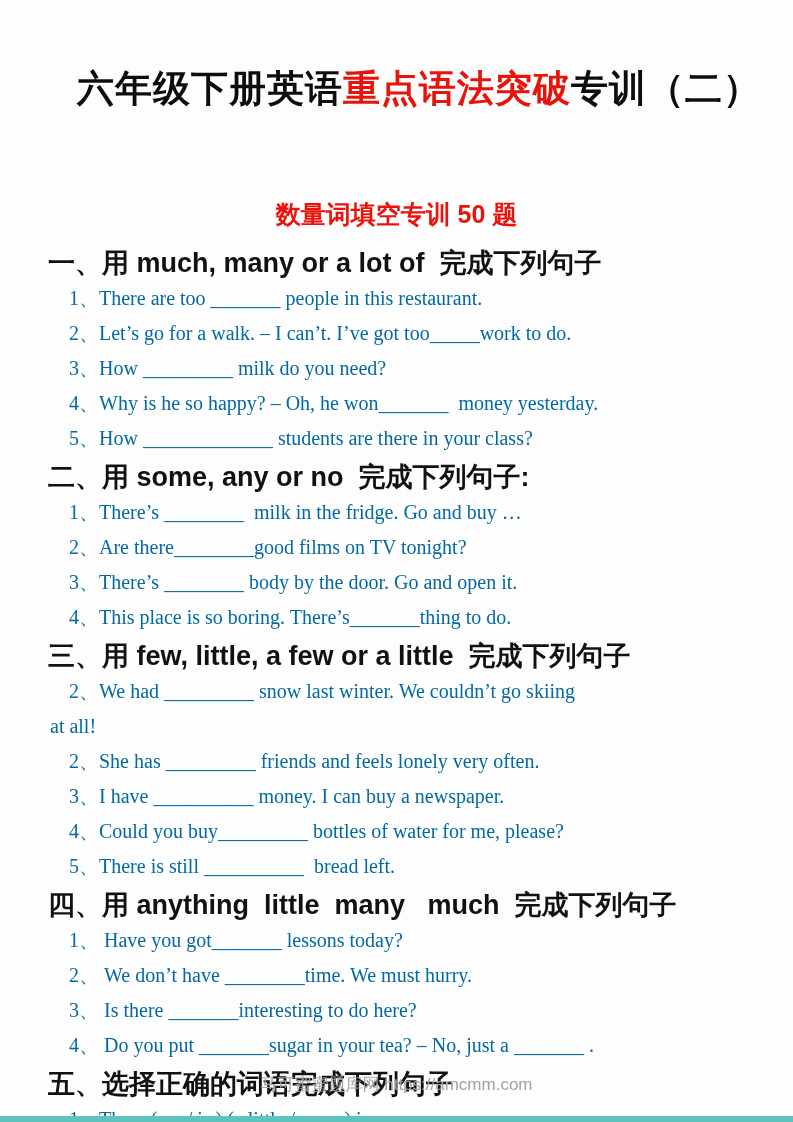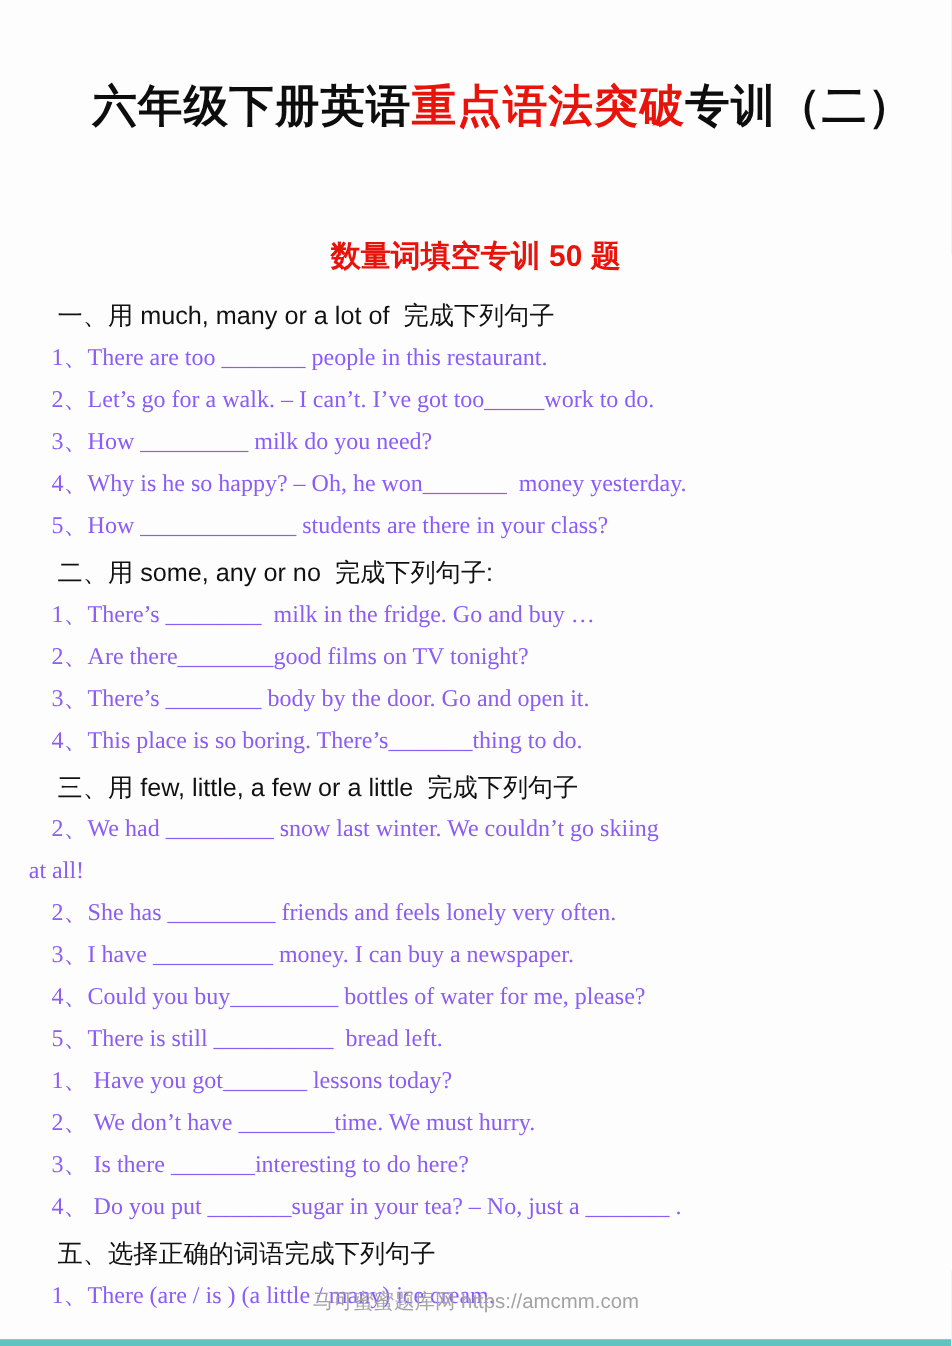--- a/index.html
+++ b/index.html
@@ -29,33 +29,33 @@
     text-align: center;
     font-weight: bold;
     font-size: 25px;
     line-height: 32px;
     color: #e8130b;
     white-space: pre-wrap;
   }
   .content { margin-top: 16px; }
   .section-header {
     margin: 4px 40px 0 48px;
-    font-weight: normal;
-    font-size: 21px;
+    font-weight: bold;
+    font-size: 27px;
     line-height: 35px;
     color: #111111;
     white-space: pre-wrap;
   }
   .item {
-    margin: 0 40px 0 24px;
+    margin: 0 40px 0 50px;
     text-indent: 19px;
     font-family: "Liberation Serif", "DejaVu Serif", serif;
     font-size: 20px;
     line-height: 35px;
-    color: #8b5cf6;
+    color: #0369a1;
     white-space: pre-wrap;
   }
   .footer {
     position: absolute;
     bottom: 26px;
     left: 0;
     width: 100%;
     text-align: center;
     font-size: 17px;
     line-height: 22px;
@@ -94,20 +94,21 @@
       <p class="item">2、Are there________good films on TV tonight?</p>
       <p class="item">3、There’s ________ body by the door. Go and open it.</p>
       <p class="item">4、This place is so boring. There’s_______thing to do.</p>
       <div class="section-header">三、用 few, little, a few or a little  完成下列句子</div>
       <p class="item">2、We had _________ snow last winter. We couldn’t go skiing
 at all!</p>
       <p class="item">2、She has _________ friends and feels lonely very often.</p>
       <p class="item">3、I have __________ money. I can buy a newspaper.</p>
       <p class="item">4、Could you buy_________ bottles of water for me, please?</p>
       <p class="item">5、There is still __________  bread left.</p>
+      <div class="section-header">四、用 anything  little  many   much  完成下列句子</div>
       <p class="item">1、 Have you got_______ lessons today?</p>
       <p class="item">2、 We don’t have ________time. We must hurry.</p>
       <p class="item">3、 Is there _______interesting to do here?</p>
       <p class="item">4、 Do you put _______sugar in your tea? – No, just a _______ .</p>
       <div class="section-header">五、选择正确的词语完成下列句子</div>
       <p class="item">1、There (are / is ) (a little / many) ice cream.</p>
     </div>
 
   <div class="footer">马可蜜蜜题库网 https://amcmm.com</div>
 

